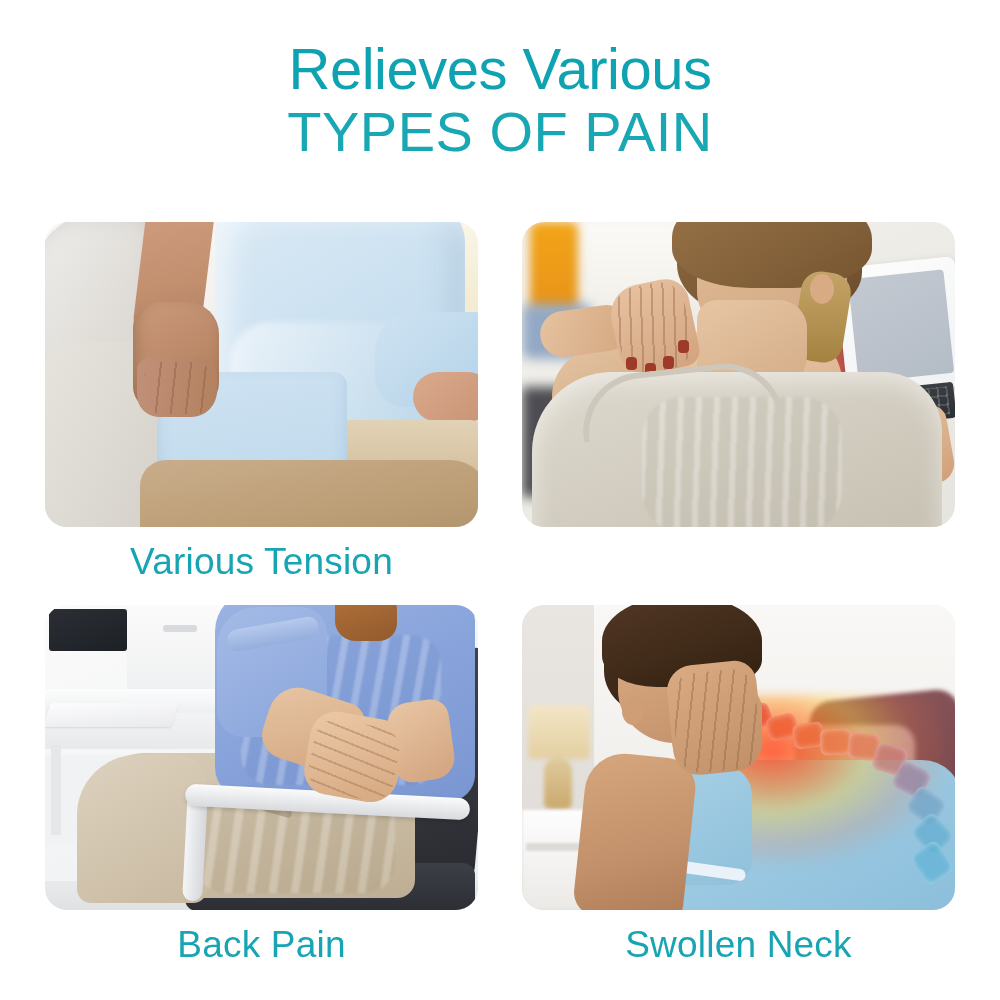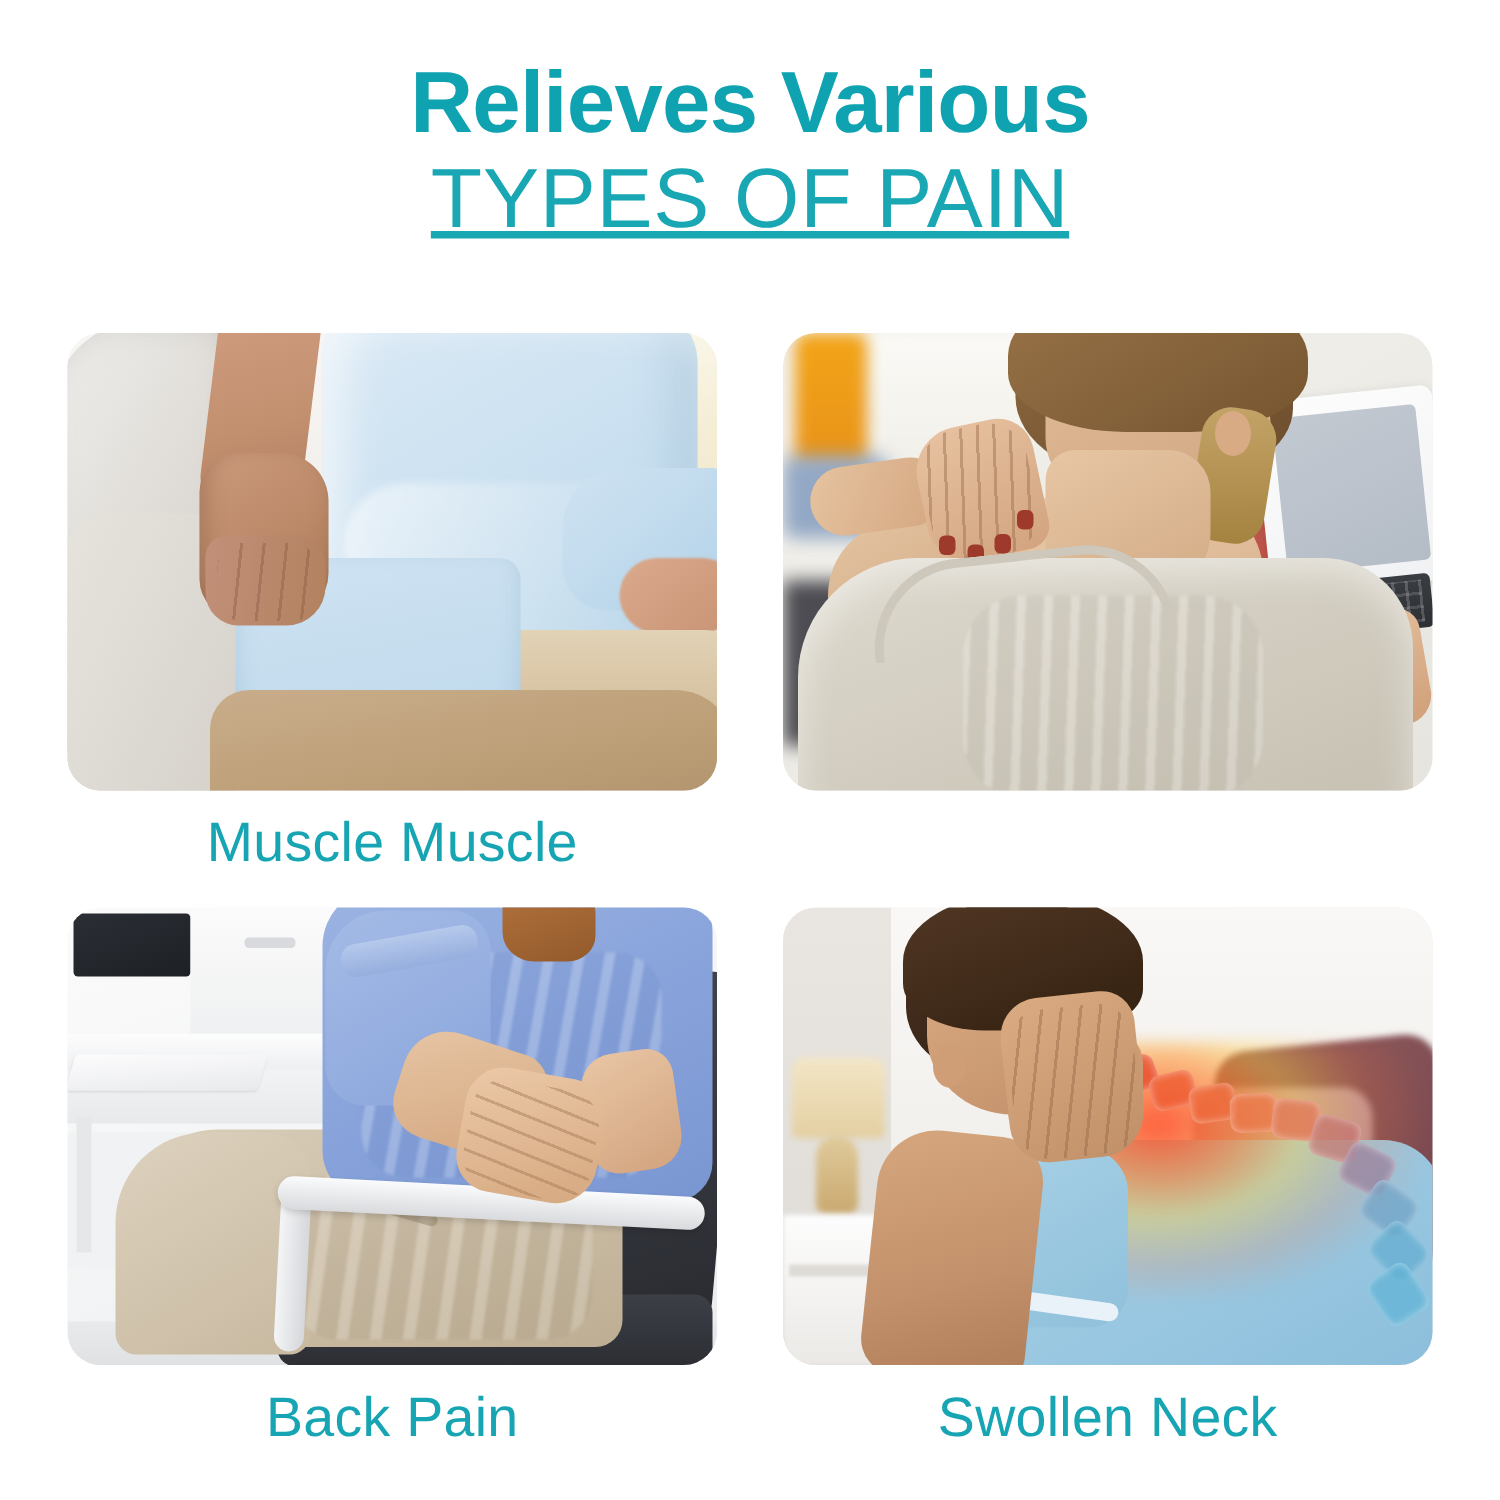--- a/index.html
+++ b/index.html
@@ -13,32 +13,31 @@
   .page{width:1000px;height:1000px;position:relative;}
 
   
   .heading{
     position:absolute;left:0;top:40px;width:1000px;
     text-align:center;line-height:1.0;
   }
   .title-line1{
     display:block;
     font-size:58px;
-    font-weight:bold;
+    font-weight:normal;
     letter-spacing:-0.5px;
     color:#0FA3B1;
   }
   .title-line2{
     display:block;
     font-size:56px;
     font-weight:400;
     letter-spacing:0.5px;
     color:#19A7B4;
     margin-top:6px;
-    text-decoration:underline;
   }
 
   
   .grid{
     position:absolute;left:45px;top:222px;
     width:910px;
     display:grid;
     grid-template-columns:433px 433px;
     grid-template-rows:auto auto;
     column-gap:44px;
@@ -512,21 +511,21 @@
         <div class="lyr sleeve"></div>
         <div class="lyr arm-r"></div>
         <div class="lyr thigh"></div>
         <div class="lyr shirthem"></div>
         <div class="lyr pants"></div>
         <div class="lyr forearm"></div>
         <div class="lyr hand"></div>
         <div class="lyr fingers"></div>
         <div class="lyr finglines"></div>
       </div>
-      <span class="caption">Muscle Muscle</span>
+      <span class="caption">Various Tension</span>
     </div>
 
     <div class="cell">
       <div class="photo p2">
         <div class="lyr bgwin"></div>
         <div class="lyr bgorange"></div>
         <div class="lyr bgblue"></div>
         <div class="lyr bgred"></div>
         <div class="lyr bgdark"></div>
         <div class="lyr laptop-lid"></div>

